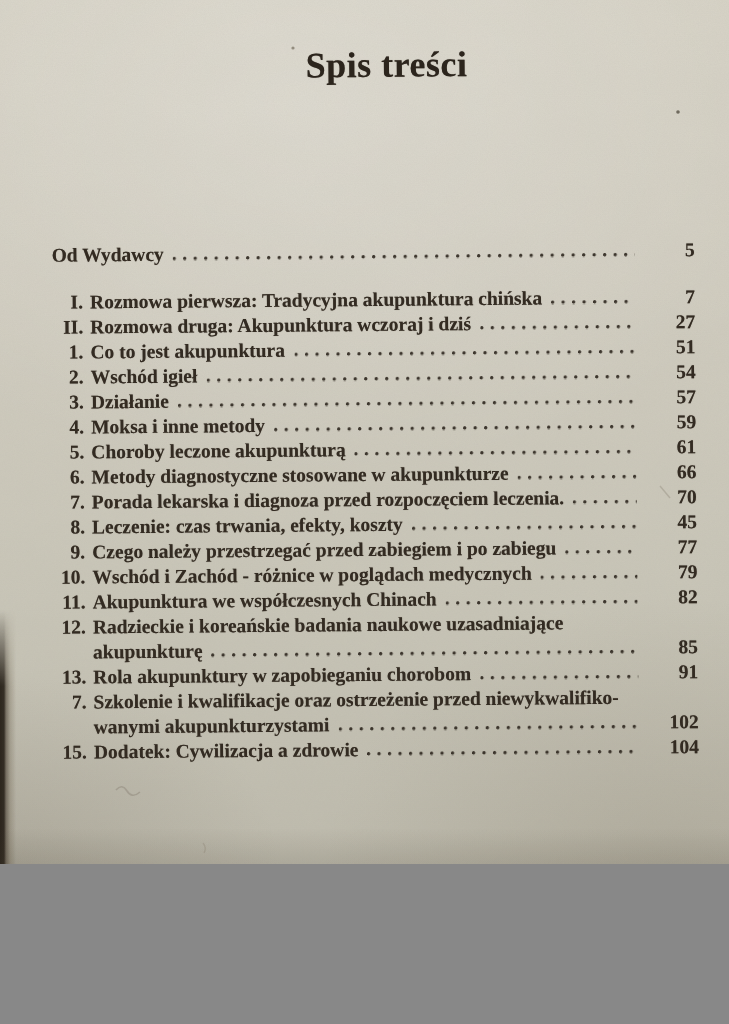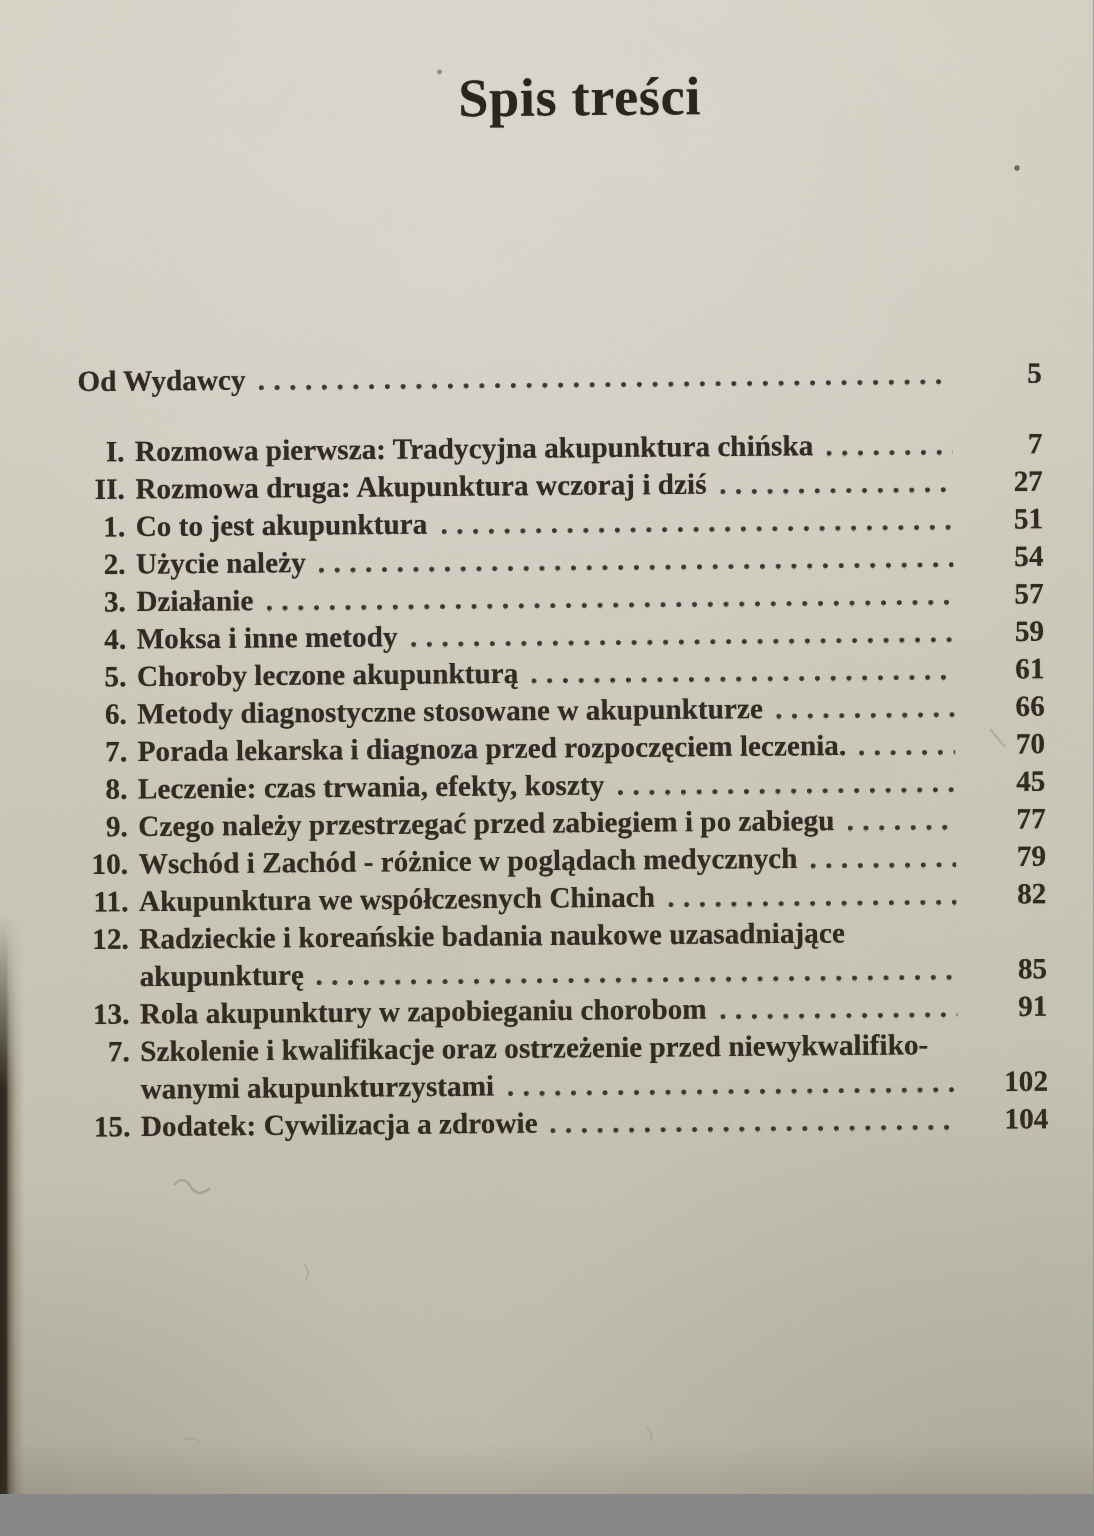--- a/index.html
+++ b/index.html
@@ -1,19 +1,19 @@
 <!DOCTYPE html>
 <html><head>
 <meta charset="utf-8">
 <style>
   html, body { margin: 0; padding: 0; background: #888; }
   .page {
     position: relative;
     width: 729px;
-    height: 996px;
+    height: 864px;
     overflow: hidden;
     font-family: "Liberation Serif", "DejaVu Serif", serif;
     color: #332b22;
     background:
       radial-gradient(120% 70% at 42% 12%, rgba(255,255,255,0.22), rgba(255,255,255,0) 62%),
       radial-gradient(80% 55% at 92% 102%, rgba(110,100,80,0.20), rgba(0,0,0,0) 60%),
       radial-gradient(70% 40% at 0% 100%, rgba(80,70,55,0.18), rgba(0,0,0,0) 55%),
       linear-gradient(178deg, #d7d3c6 0%, #d1cdc0 35%, #c9c6b8 68%, #bdbaac 100%);
   }
   .grain, .marks {
@@ -142,21 +142,21 @@
 
       <div class="row">
         <span class="num">1.</span>
         <span class="t">Co to jest akupunktura</span>
         <span class="leader"></span>
         <span class="pg">51</span>
       </div>
 
       <div class="row">
         <span class="num">2.</span>
-        <span class="t">Użycie należy</span>
+        <span class="t">Wschód igieł</span>
         <span class="leader"></span>
         <span class="pg">54</span>
       </div>
 
       <div class="row">
         <span class="num">3.</span>
         <span class="t">Działanie</span>
         <span class="leader"></span>
         <span class="pg">57</span>
       </div>

